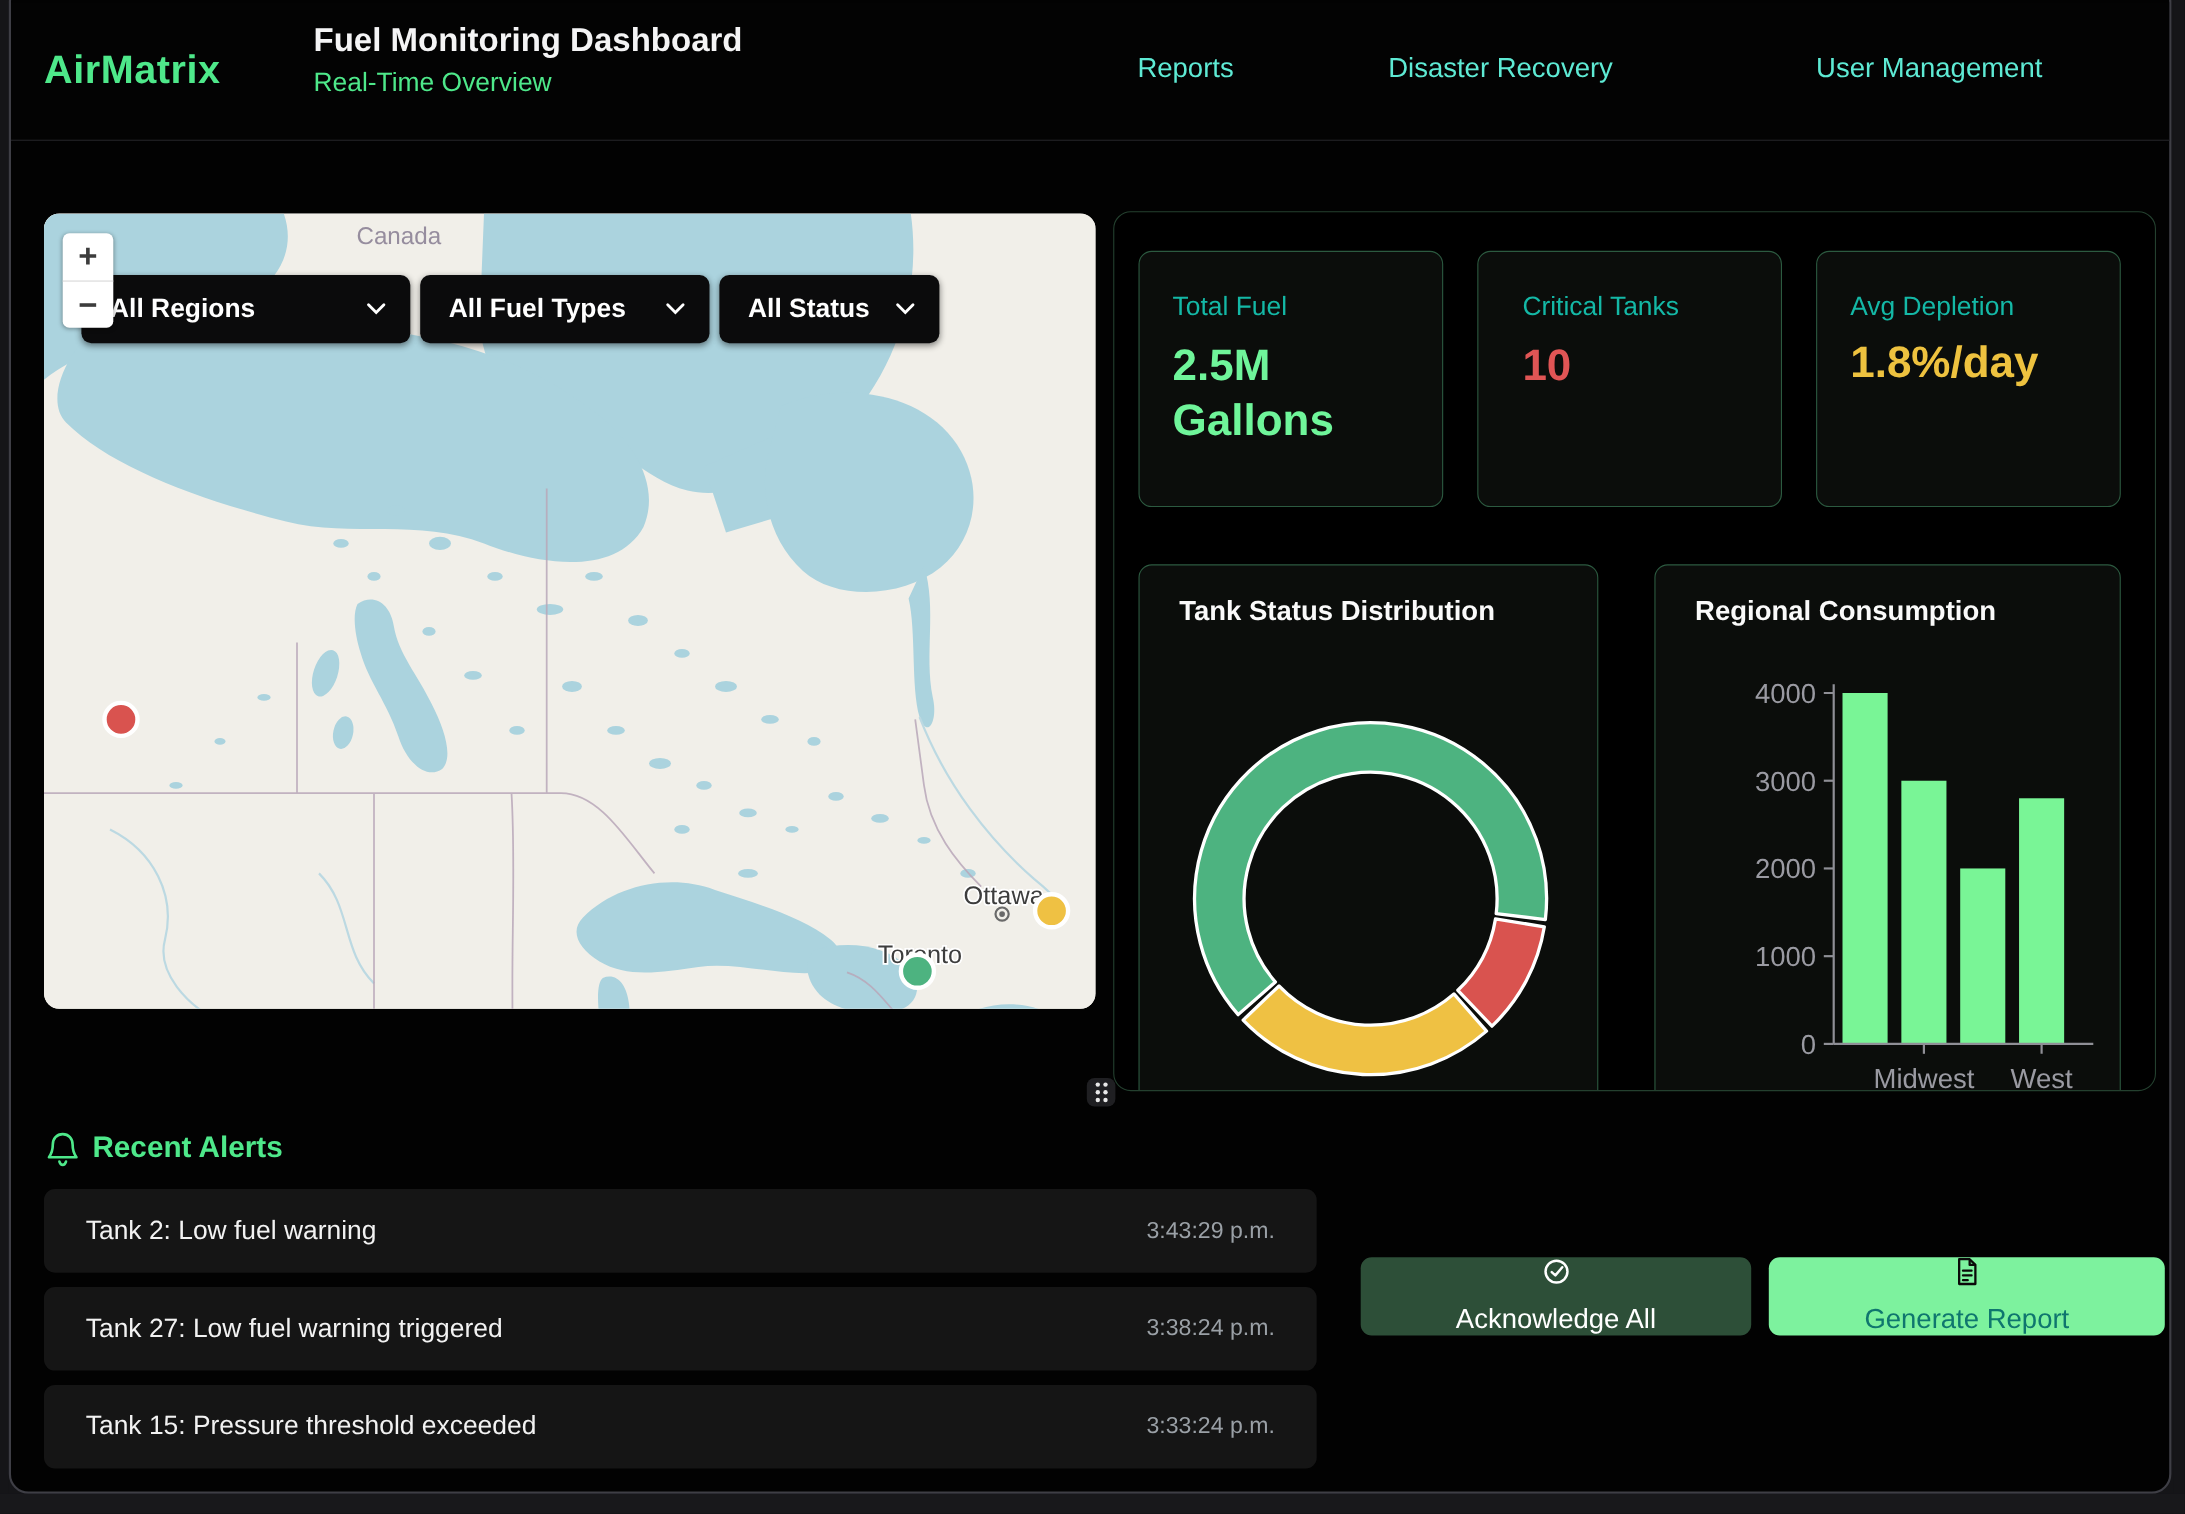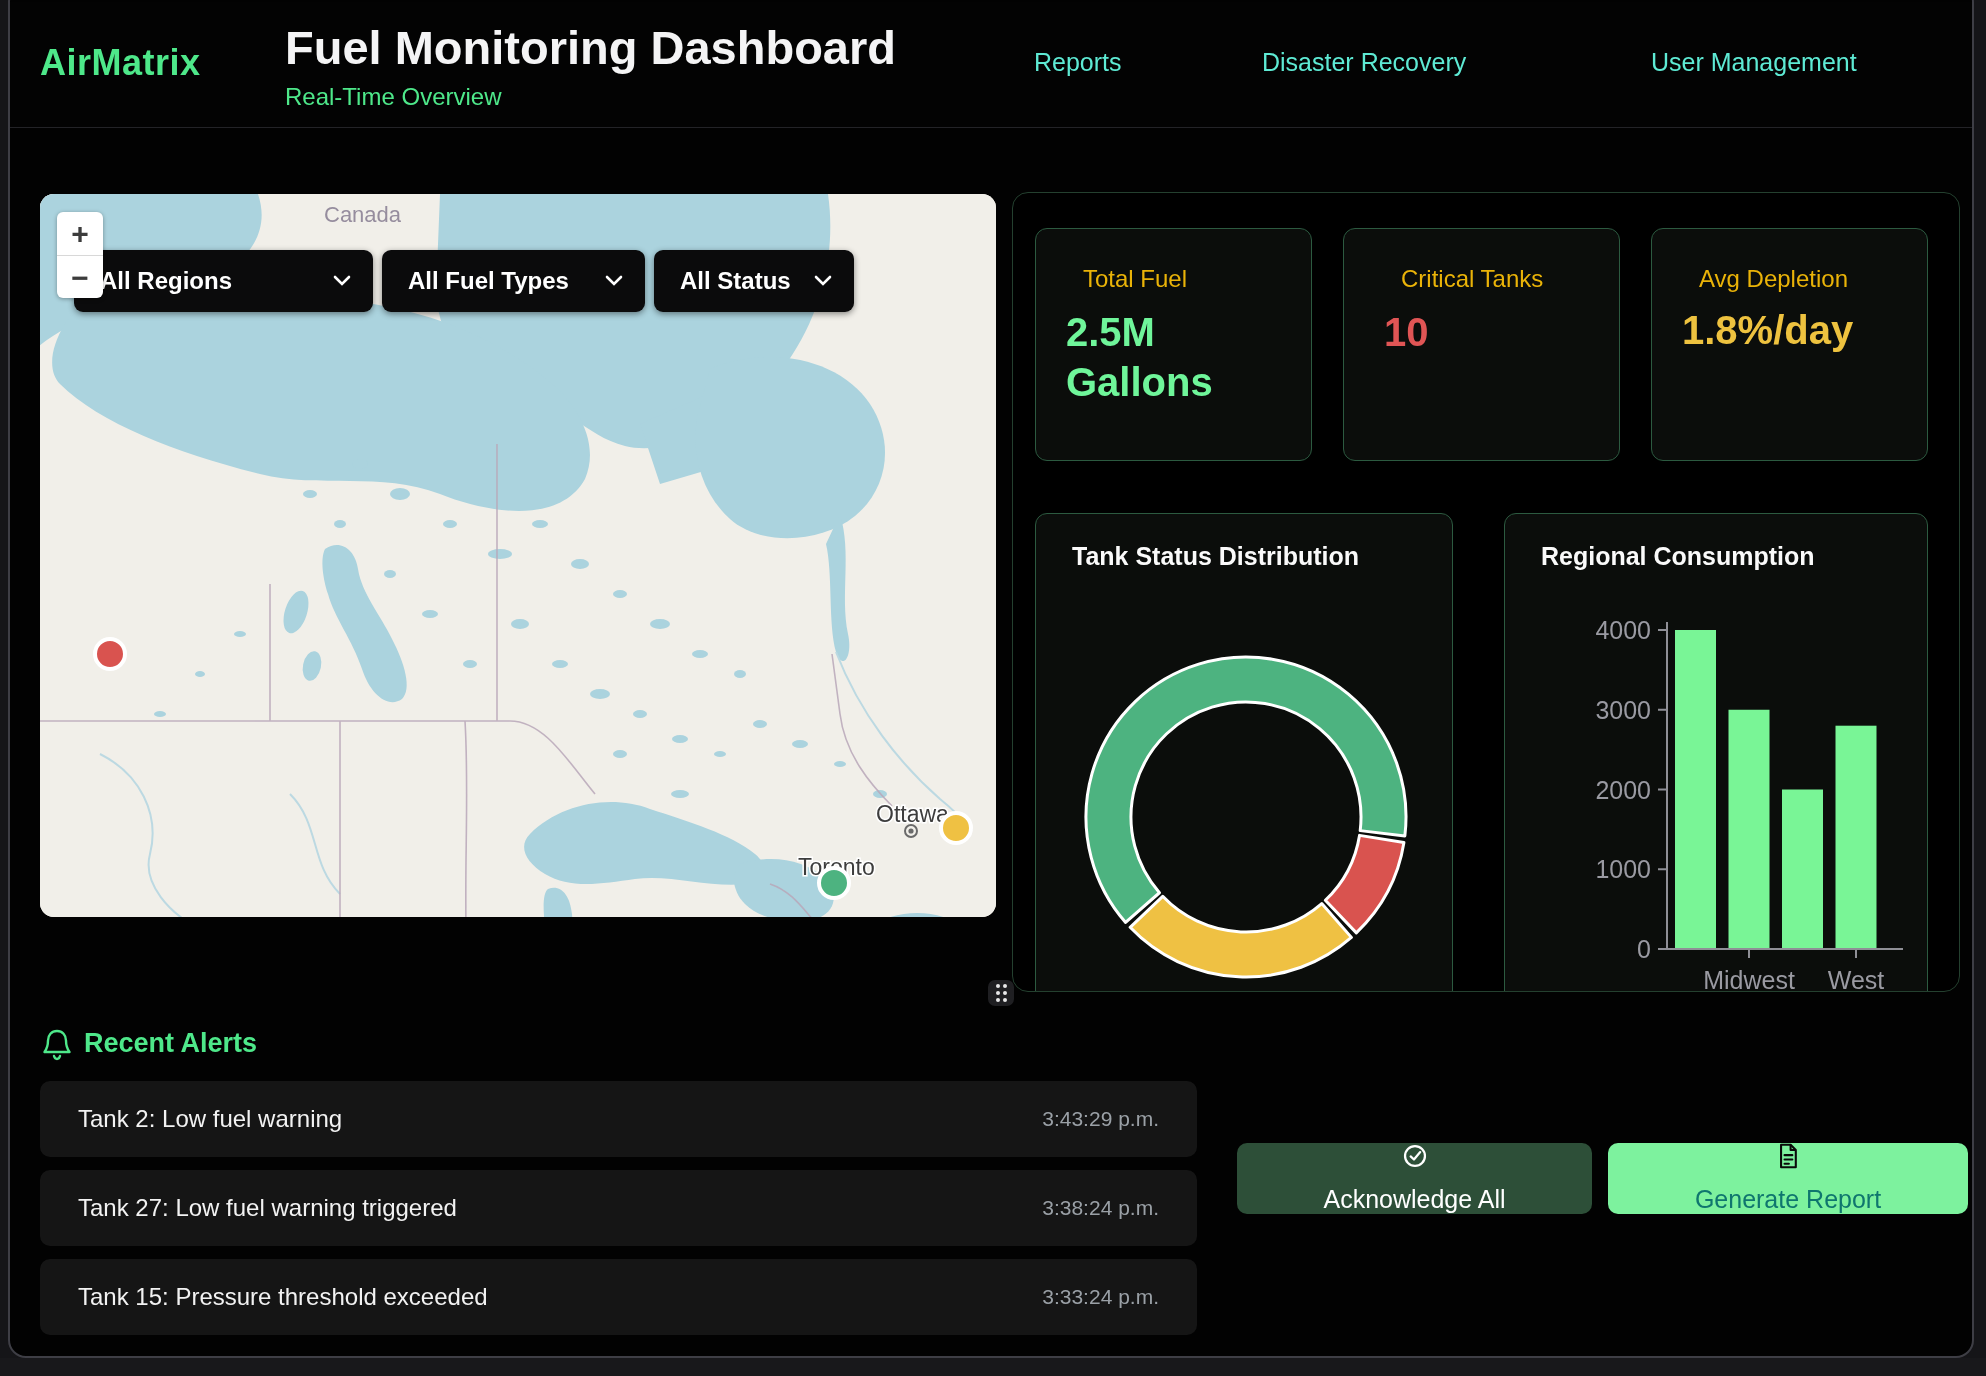--- a/index.html
+++ b/index.html
@@ -10,21 +10,21 @@
   
   #app-frame { left:8px; top:-16px; width:1966px; height:1374px; background:#020202;
                border:2px solid #3e3e45; border-radius:18px; overflow:hidden; }
   #stage { position:absolute; left:-8px; top:16px; width:1986px; height:1376px; }
 
   
   #header { left:0; top:0; width:1986px; height:126px; background:#030303;
             border-bottom:1px solid #232327; }
   #brand { left:38px; top:40px; font-size:36px; font-weight:700; color:#4ee88a; letter-spacing:.5px; }
   #title-block { left:283px; top:18px; }
-  #page-title { font-size:47px; font-weight:700; color:#f4f4f5; }
+  #page-title { font-size:30px; font-weight:700; color:#f4f4f5; }
   #page-subtitle { margin-top:8px; font-size:24px; font-weight:500; color:#4ee88a; }
   .nav-item { top:46px; font-size:25px; color:#5eead4; cursor:pointer; }
   #nav-reports { left:1032px; } #nav-dr { left:1260px; } #nav-um { left:1649px; }
 
   
   #map-panel { left:38px; top:192px; width:956px; height:723px; border-radius:14px;
                overflow:hidden; background:#f1efe9; }
   #map-svg { position:absolute; left:0; top:0; }
   #zoom-ctl { left:17px; top:18px; width:46px; height:86px; background:#ffffff;
               border-radius:6px; box-shadow:0 1px 4px rgba(0,0,0,.35); z-index:1; }
@@ -44,21 +44,21 @@
                  border-radius:7px; z-index:3; display:grid; grid-template-columns:repeat(2,4px);
                  grid-template-rows:repeat(3,4px); gap:3px; place-content:center; cursor:grab; }
   #grip-handle i { width:4px; height:4px; border-radius:50%; background:#e8e8e8; }
 
   
   #right-panel { left:1010px; top:190px; width:948px; height:800px; border:1.5px solid #24402f;
                  border-radius:16px; background:#000; overflow:hidden; }
   .stat-card { position:absolute; top:35px; width:277px; height:233px; background:#0b0d0b;
                border:1.5px solid #2c5a40; border-radius:12px; padding:36px 30px; }
   #stat-0 { left:22px; } #stat-1 { left:330px;padding-left:40px; } #stat-2 { left:638px; }
-  .stat-label { font-size:24px; color:#eab308;margin-left:17px; }
+  .stat-label { font-size:24px; color:#14b8a6; }
   .stat-value { margin-top:14px; font-size:40px; font-weight:700; line-height:1.25; width:185px; }
   .chart-card { position:absolute; top:320px; height:500px; background:#0b0d0b;
                 border:1.5px solid #2c5a40; border-radius:12px; overflow:hidden; }
   #tank-card { left:22px; width:418px; }
   #bar-card  { left:491px; width:424px; }
   .chart-title { position:absolute; left:36px; top:28px; font-size:25px; font-weight:700; color:#fafafa; }
 
   
   #alerts-heading { left:82px; top:1026px; font-size:27px; font-weight:700; color:#4ee88a; }
   #bell { left:40px; top:1026px; }

